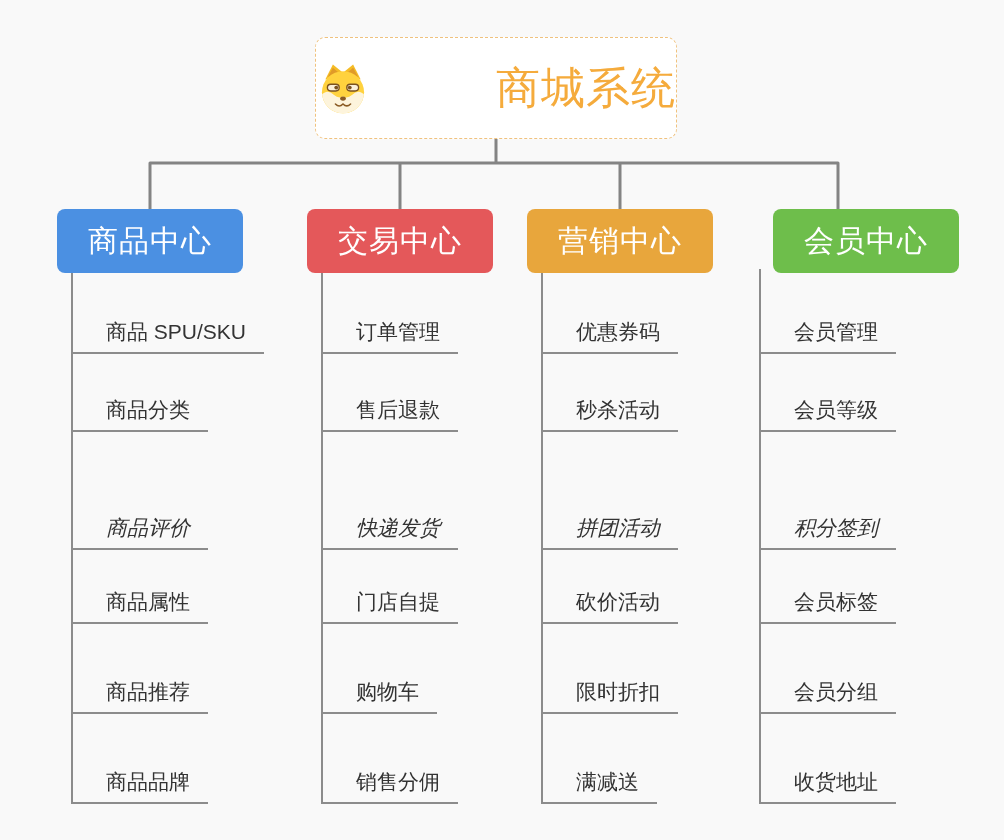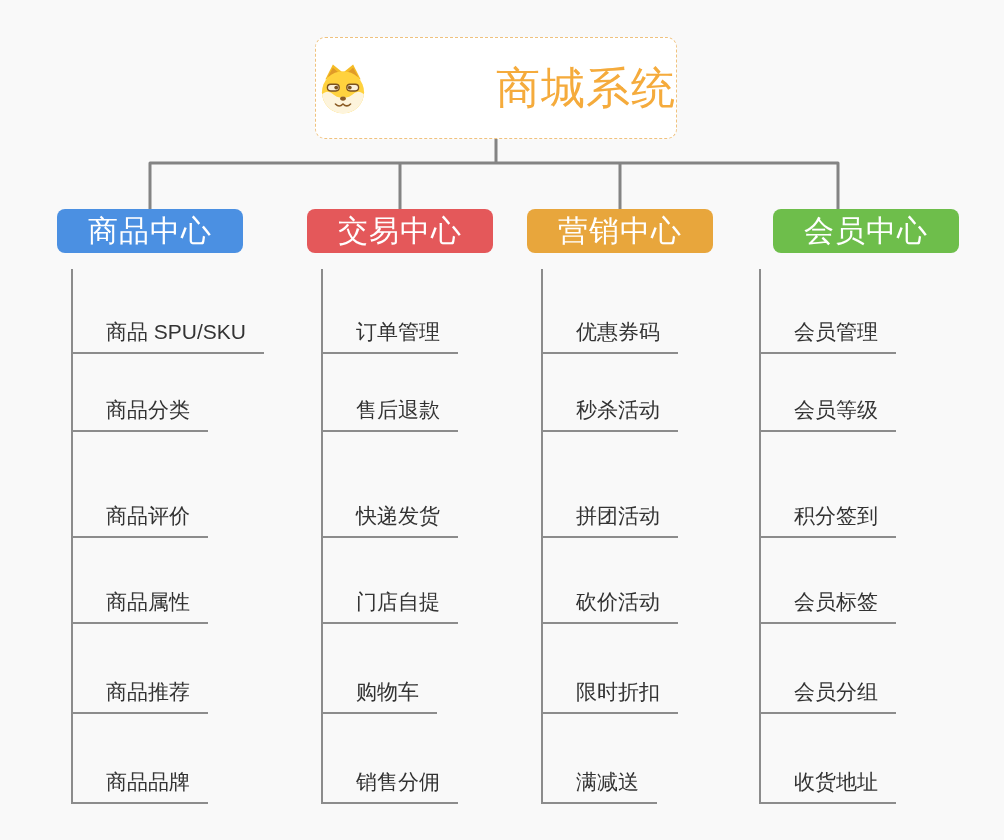--- a/index.html
+++ b/index.html
@@ -25,21 +25,21 @@
   .root-icon { width:54px; height:54px; display:inline-flex; }
 
   
   .branch { position:absolute; top:209px; width:200px; }
   .b0 { left:57px; }
   .b1 { left:307px; }
   .b2 { left:527px; }
   .b3 { left:745px; }
 
   .bbox {
-    position:absolute; left:0; top:0; width:186px; height:44px;
+    position:absolute; left:0; top:0; width:186px; height:64px;
     border-radius:8px; color:#ffffff; font-size:30px; letter-spacing:1px;
     display:flex; align-items:center; justify-content:center;
     white-space:nowrap; z-index:2;
   }
   .b0 .bbox { background:#4b90e2; }
   .b1 .bbox { background:#e4585a; }
   .b2 .bbox { background:#e8a63c; }
   .b3 .bbox { background:#6ebe4b;margin-left:28px; }
 
   .spine {
@@ -47,21 +47,21 @@
     background:#8c8c8c;
   }
 
   .leaf {
     position:absolute; left:14px;
     font-size:21px; color:#333333; line-height:30px; white-space:nowrap;
     padding:0 18px 5px 35px;
     border-bottom:2px solid #8c8c8c;
     cursor:default;
   }
-  .l0 { top:108px; } .l1 { top:186px; } .l2 { top:292px; }
+  .l0 { top:108px; } .l1 { top:186px; } .l2 { top:304px;font-style:italic; }
   .l3 { top:378px;text-align:right; } .l4 { top:468px; } .l5 { top:558px; }
 </style>
 </head>
 <body>
 
 <div class="canvas">
 
   <svg class="connectors" viewBox="0 0 1004 840" xmlns="http://www.w3.org/2000/svg">
     <path d="M496,139 V163 M150,210 V163 H838 V210 M400,163 V210 M620,163 V210" fill="none" stroke="#848484" stroke-width="3" stroke-linejoin="round" stroke-linecap="butt"></path>
   </svg>

